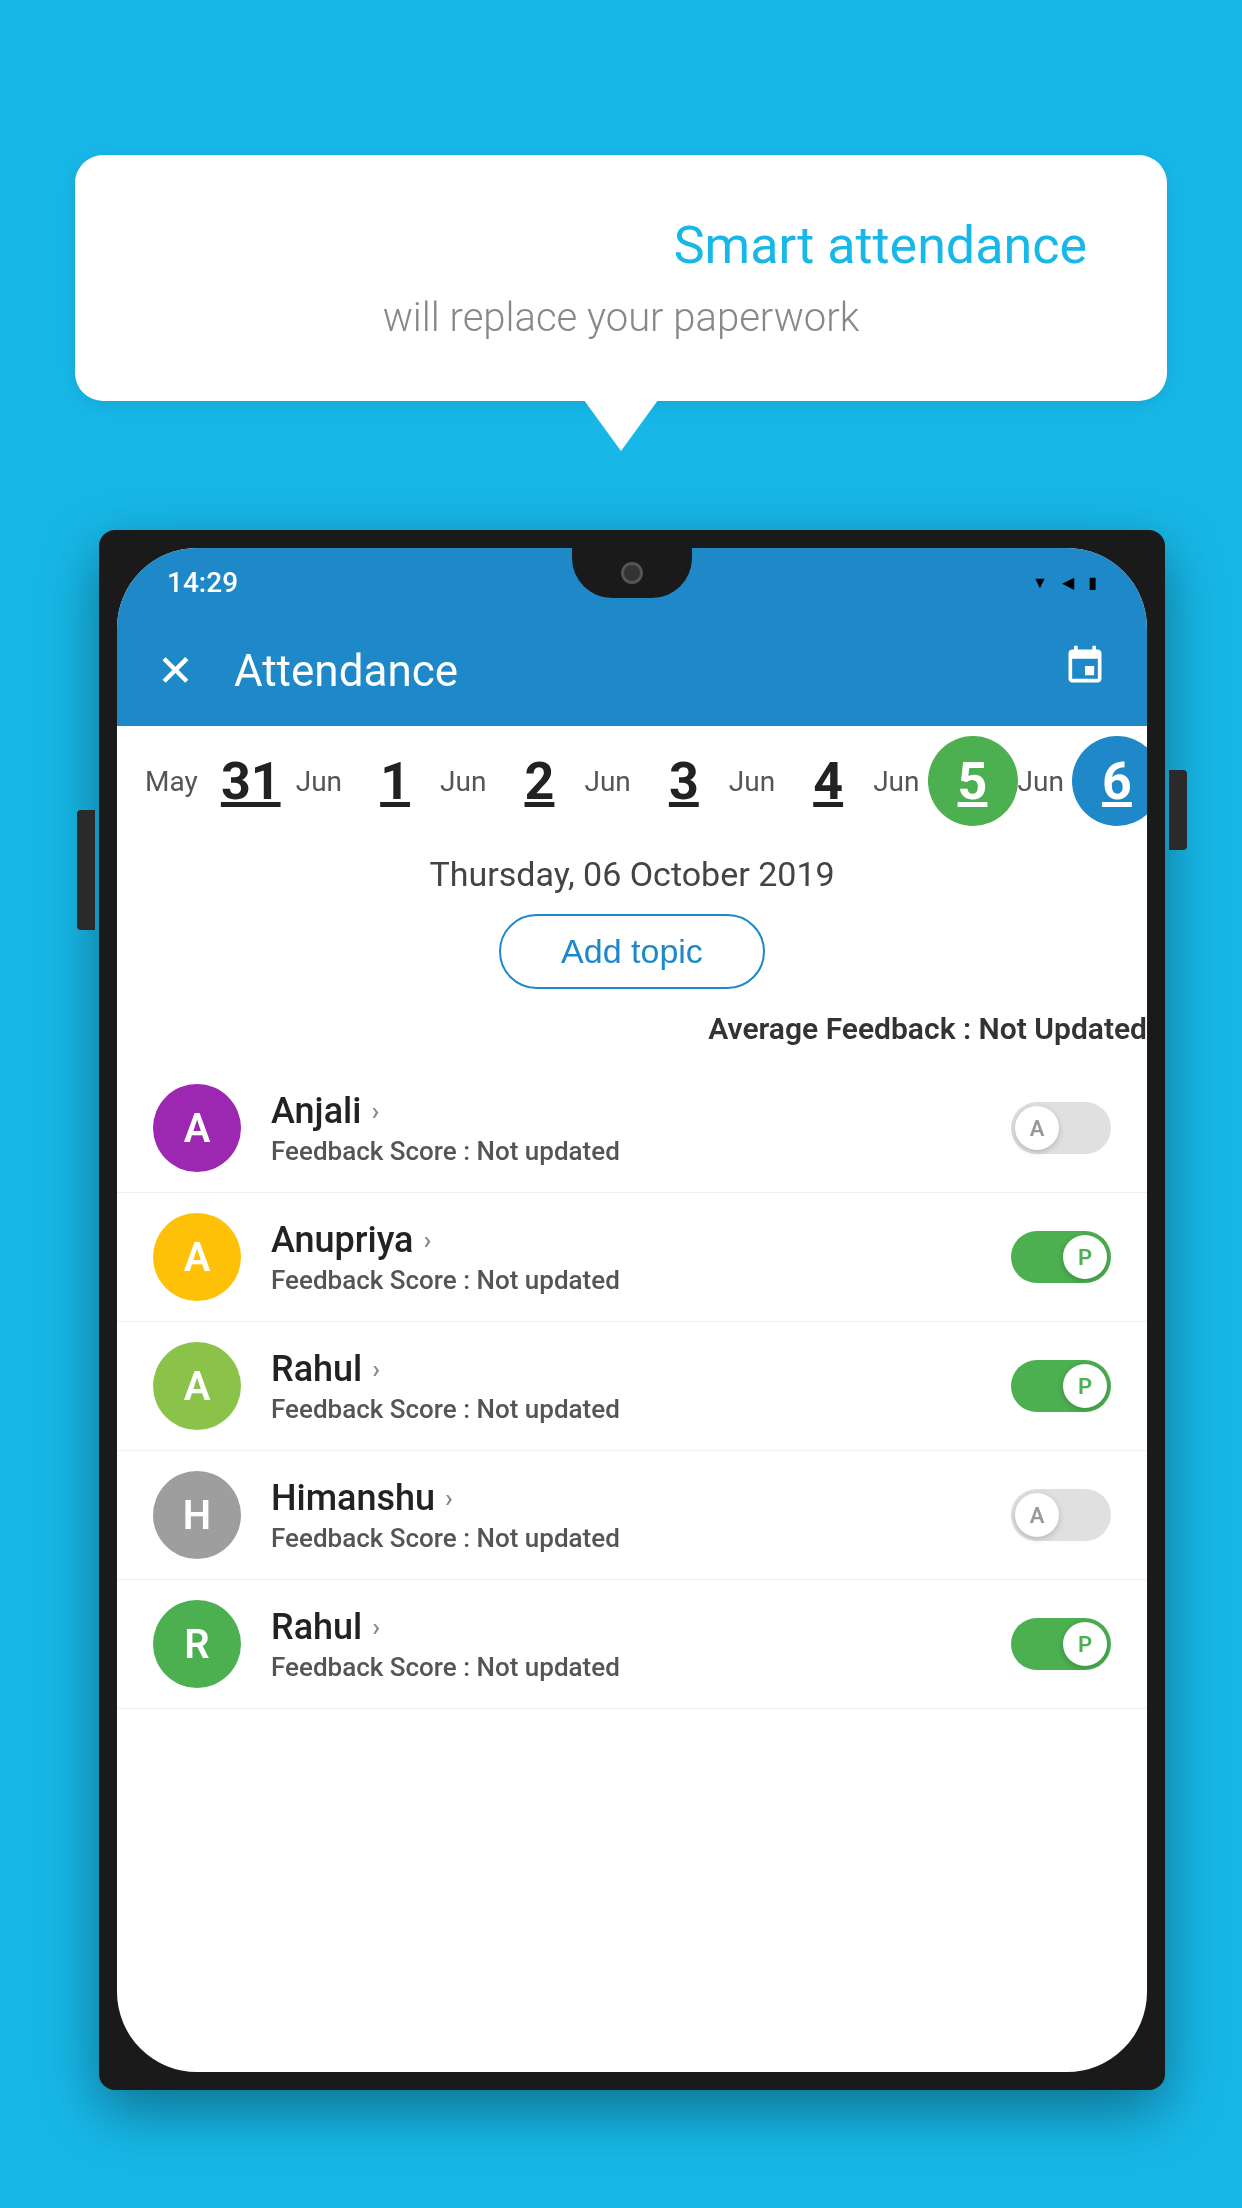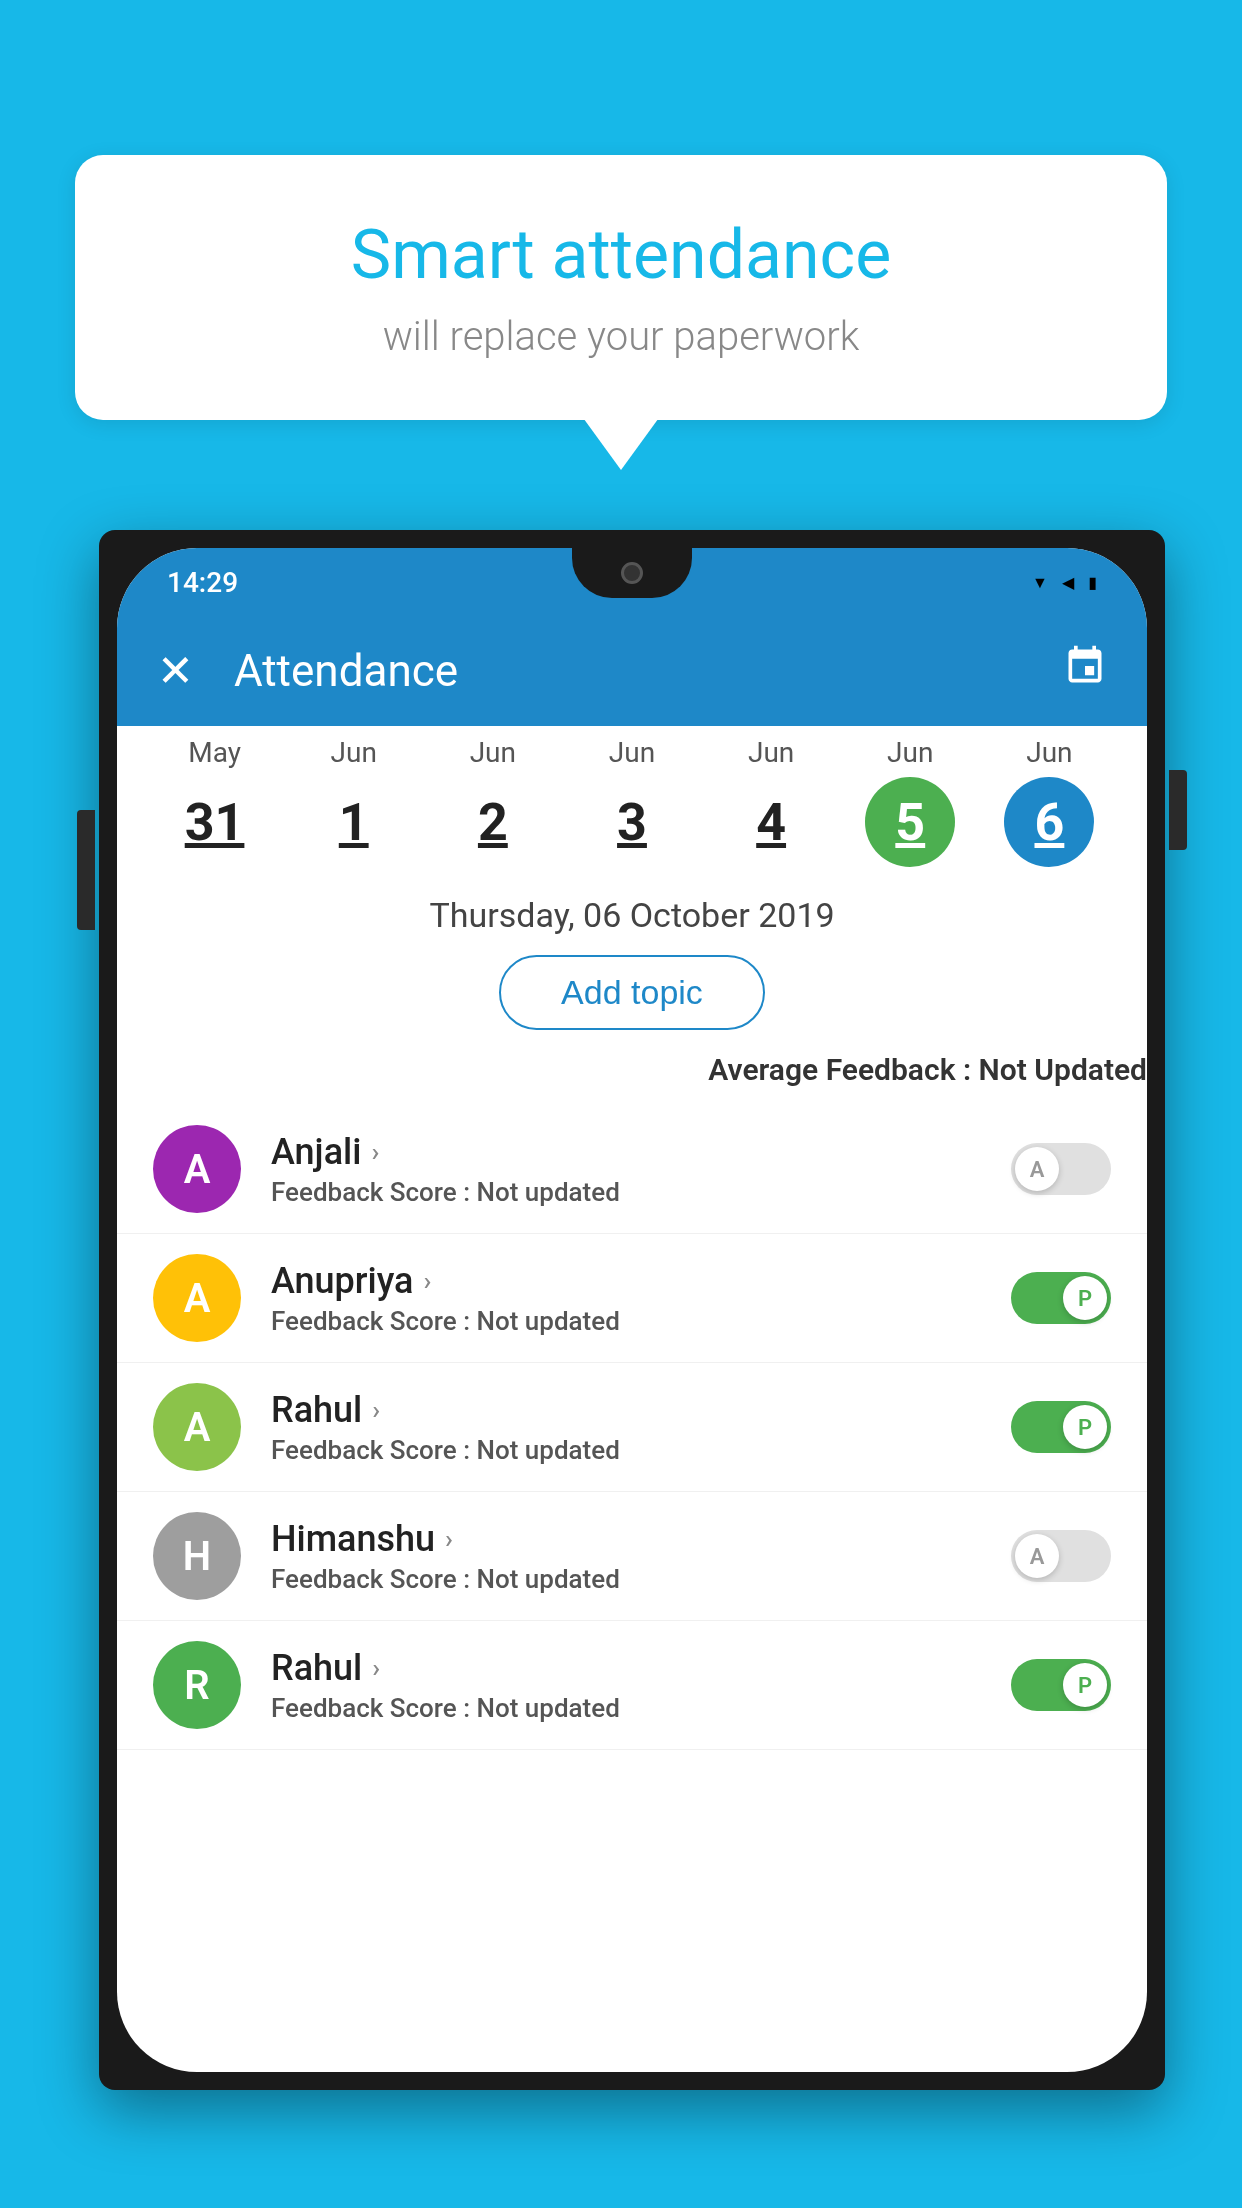--- a/index.html
+++ b/index.html
@@ -37,24 +37,25 @@
       bottom: -50px;
       left: 50%;
       transform: translateX(-50%);
       width: 0;
       height: 0;
       border-left: 40px solid transparent;
       border-right: 40px solid transparent;
       border-top: 55px solid white;
     }
     .bubble-title {
-      font-size: 68px;
+      font-size: 52px;
       color: #17B8E8;
       font-weight: 400;
       margin-bottom: 18px;
+      text-align: right;
     }
     .bubble-subtitle {
       font-size: 40px;
       color: #888;
       font-weight: 300;
     }
 
     
     .phone-container {
       position: absolute;
@@ -193,21 +194,21 @@
     .date-strip {
       display: flex;
       padding: 10px 28px;
       gap: 0;
       overflow: hidden;
     }
     .date-item {
       flex: 1;
       text-align: left;
       display: flex;
-      flex-direction: column;
+      flex-direction: row;
       align-items: center;
       gap: 8px;
     }
     .date-month {
       font-size: 28px;
       color: #555;
       font-weight: 400;
     }
     .date-day {
       font-size: 52px;

